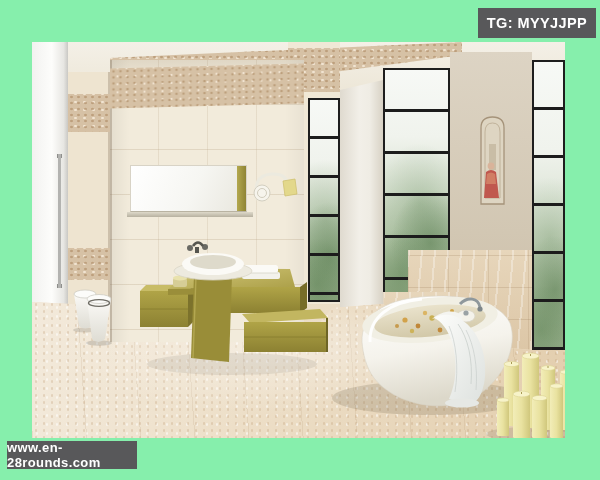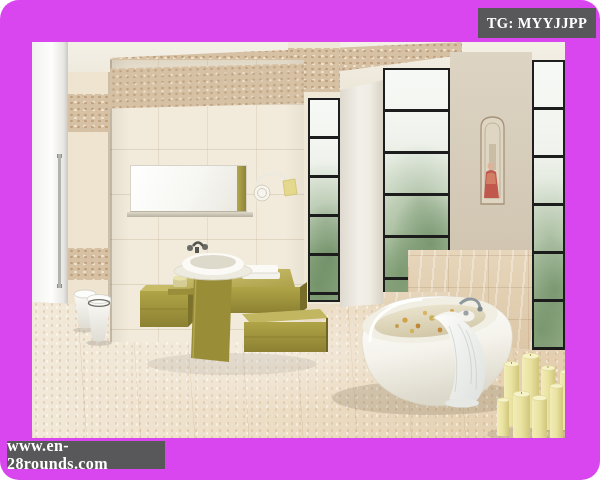--- a/index.html
+++ b/index.html
@@ -1,24 +1,24 @@
 <!DOCTYPE html>
 <html><head>
 <meta charset="utf-8">
 <title></title>
 <style>
   html,body{margin:0;padding:0;background:#ffffff;}
-  .screen{position:relative;width:600px;height:480px;background:#d946ef;overflow:hidden;
-          font-family:Liberation Serif, serif;border-radius:19px;}
+  .screen{position:relative;width:600px;height:480px;background:#86efac;overflow:hidden;
+          font-family:Liberation Sans, sans-serif;}
 
   
   .badge{position:absolute;display:flex;align-items:center;justify-content:center;
          background:#58585a;color:#fff;font-weight:bold;letter-spacing:.4px;z-index:50;}
   .badge.tag{left:478px;top:8px;width:118px;height:30px;font-size:14.5px;}
-  .badge.mark{left:7px;top:441px;width:158px;height:28px;font-size:16px;}
+  .badge.mark{left:7px;top:441px;width:130px;height:28px;font-size:13px;}
 
   
   .photo{position:absolute;left:32px;top:42px;width:533px;height:396px;overflow:hidden;
          background:linear-gradient(180deg,#f4f0e7 0%,#ede7d8 12%,#e8e0cd 20%,#e9dfca 30%,#ecdcc2 100%);}
   .photo *{position:absolute;box-sizing:border-box;}
 
   .tan{background-color:#d6c1a5;
        background-image:radial-gradient(circle,rgba(168,132,92,.55) 0 1px,transparent 1.6px),
                         radial-gradient(circle,rgba(255,246,232,.65) 0 1px,transparent 1.5px);
        background-size:7px 6px,9px 8px;background-position:0 0,3px 4px;}

